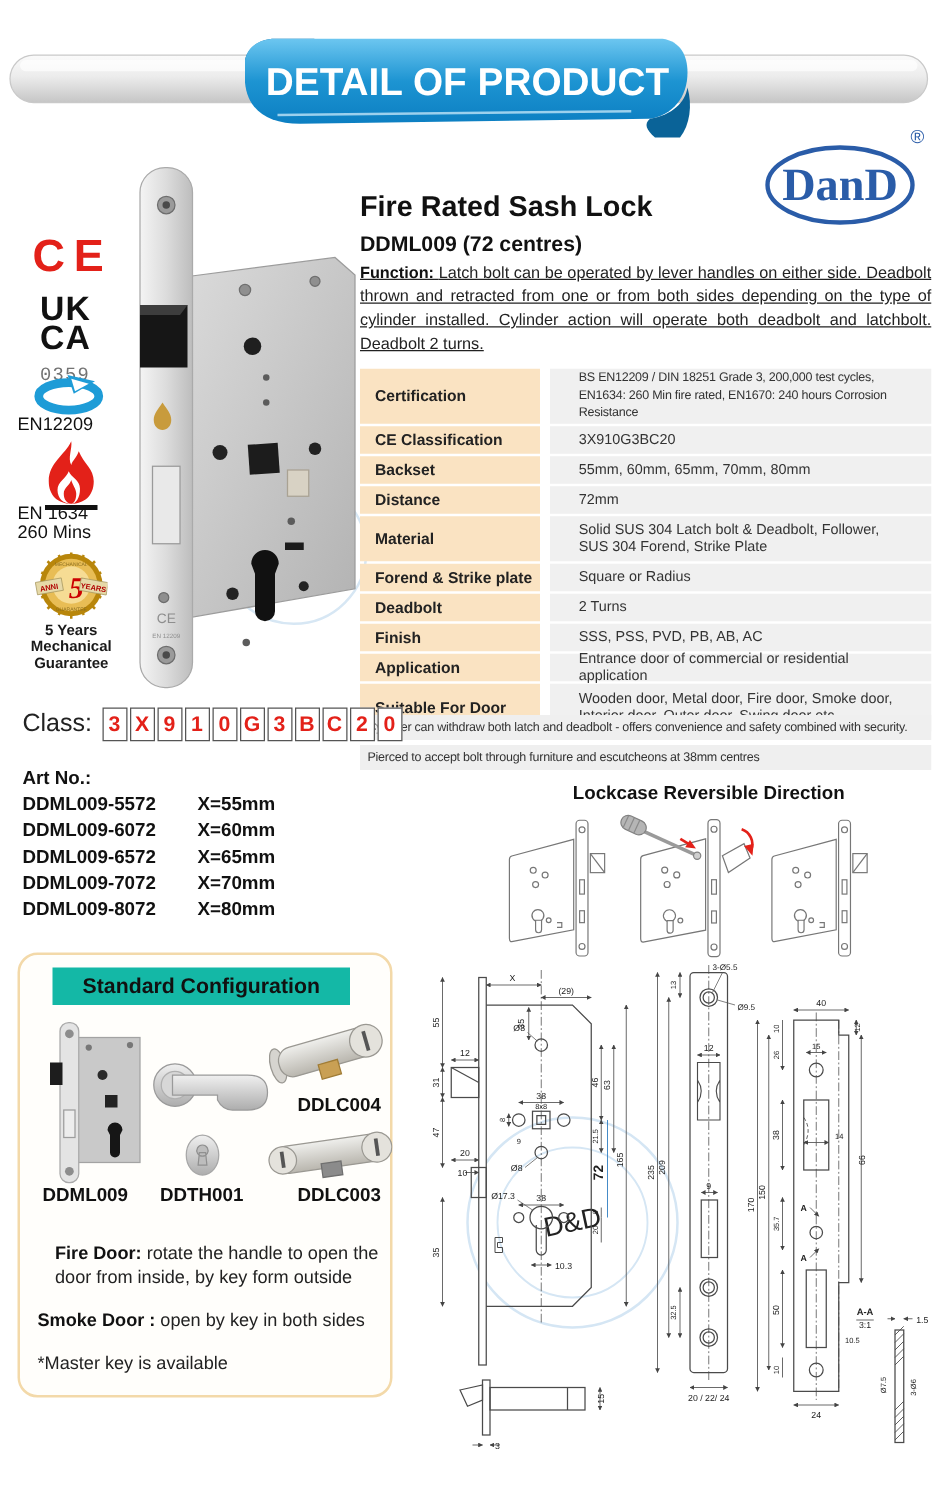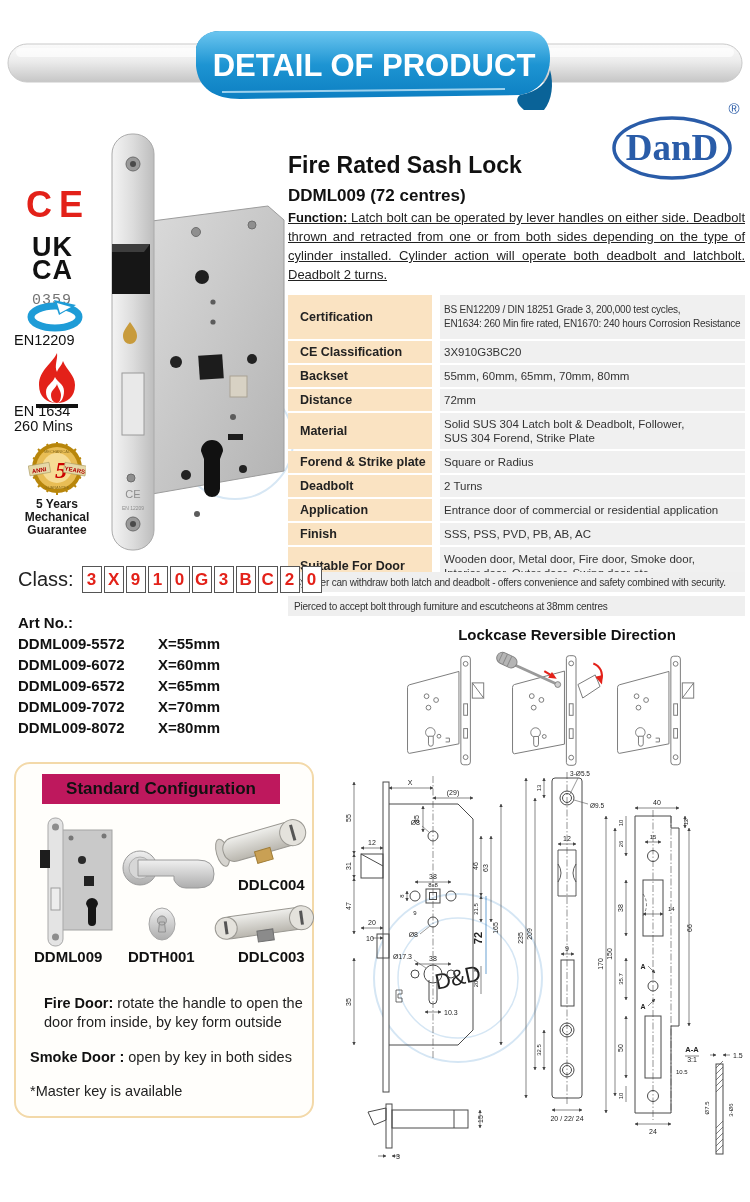--- a/index.html
+++ b/index.html
@@ -17,40 +17,40 @@
   .prod-title{font-size:23px;font-weight:bold;color:#111;}
   .prod-model{font-size:17px;font-weight:bold;color:#111;}
   .func{font-size:13px;line-height:19px;text-align:justify;color:#222;margin:0;text-decoration:underline;}
   .func b{color:#111;}
   
   .spec{display:flex;flex-direction:column;gap:2px;width:457px;}
   .spec-row{display:flex;gap:8px;}
   .spec-label{width:132px;background:#fae3c2;font-weight:bold;font-size:12.5px;color:#222;
               display:flex;align-items:center;padding-left:12px;flex:none;}
   .spec-value{flex:1;background:#f0f0f0;font-size:11.5px;color:#333;display:flex;align-items:center;
-              padding:2px 4px;white-space:pre-line;line-height:14px;}
+              padding:2px 23px;white-space:pre-line;line-height:14px;}
   .spec-value.small{font-size:10px;letter-spacing:-0.2px;}
   .h44{height:44px;} .h22{height:22px;} .h36{height:36px;} .h38{height:38px;}
   .note-row{background:#efefef;font-size:10px;letter-spacing:-0.2px;color:#333;display:flex;align-items:center;
             padding:0 6px;width:445px;height:20px;}
   
   .class-row{display:flex;align-items:center;gap:8px;}
   .class-label{font-size:20px;color:#222;}
   .class-boxes{display:flex;gap:2px;}
   .class-box{width:18px;height:25px;border:1px solid #555;display:flex;align-items:center;justify-content:center;
              color:#e32119;font-weight:bold;font-size:17px;background:#fff;}
   
   .artno{font-size:15px;font-weight:bold;color:#111;line-height:21px;}
   .art-item{display:flex;}
   .art-code{width:140px;}
   
   .lockcase-title{font-size:15px;font-weight:bold;color:#111;text-align:center;width:356px;}
   
   .panel{width:296px;height:352px;border:2px solid #f3d9a9;border-radius:16px;background:#fffefb;}
-  .panel-header{position:absolute;left:26px;top:10px;width:238px;height:30px;background:#be185d;
+  .panel-header{position:absolute;left:26px;top:10px;width:238px;height:30px;background:#14b8a6;
                 font-size:17px;font-weight:bold;display:flex;align-items:center;justify-content:center;color:#111;}
   .cfg-label{position:absolute;font-size:15px;font-weight:bold;color:#111;}
   .door-note{position:absolute;font-size:14.5px;line-height:19px;color:#222;width:266px;}
   .door-note b{color:#111;}
   
   .dwg text{font-family:"Liberation Sans",sans-serif;fill:#222;}
 </style>
 </head>
 <body>
 <div id="page">
@@ -214,26 +214,26 @@
   </div>
   <div class="spec-row h22">
     <div class="spec-label">Forend &amp; Strike plate</div>
     <div class="spec-value">Square or Radius</div>
   </div>
   <div class="spec-row h22">
     <div class="spec-label">Deadbolt</div>
     <div class="spec-value">2 Turns</div>
   </div>
   <div class="spec-row h22">
+    <div class="spec-label">Finish</div>
+    <div class="spec-value">SSS, PSS, PVD, PB, AB, AC</div>
+  </div>
+  <div class="spec-row h22">
     <div class="spec-label">Application</div>
     <div class="spec-value">Entrance door of commercial or residential application</div>
-  </div>
-  <div class="spec-row h22">
-    <div class="spec-label">Finish</div>
-    <div class="spec-value">SSS, PSS, PVD, PB, AB, AC</div>
   </div>
   <div class="spec-row h38">
     <div class="spec-label">Suitable For Door</div>
     <div class="spec-value">Wooden door, Metal door, Fire door, Smoke door,
 Interior door, Outer door, Swing door etc.</div>
   </div>
 </div>
 <div class="abs note-row" style="left:288px;top:572px">Cylinder can withdraw both latch and deadbolt - offers convenience and safety combined with security.</div>
 <div class="abs note-row" style="left:288px;top:596px">Pierced to accept bolt through furniture and escutcheons at 38mm centres</div>
 

